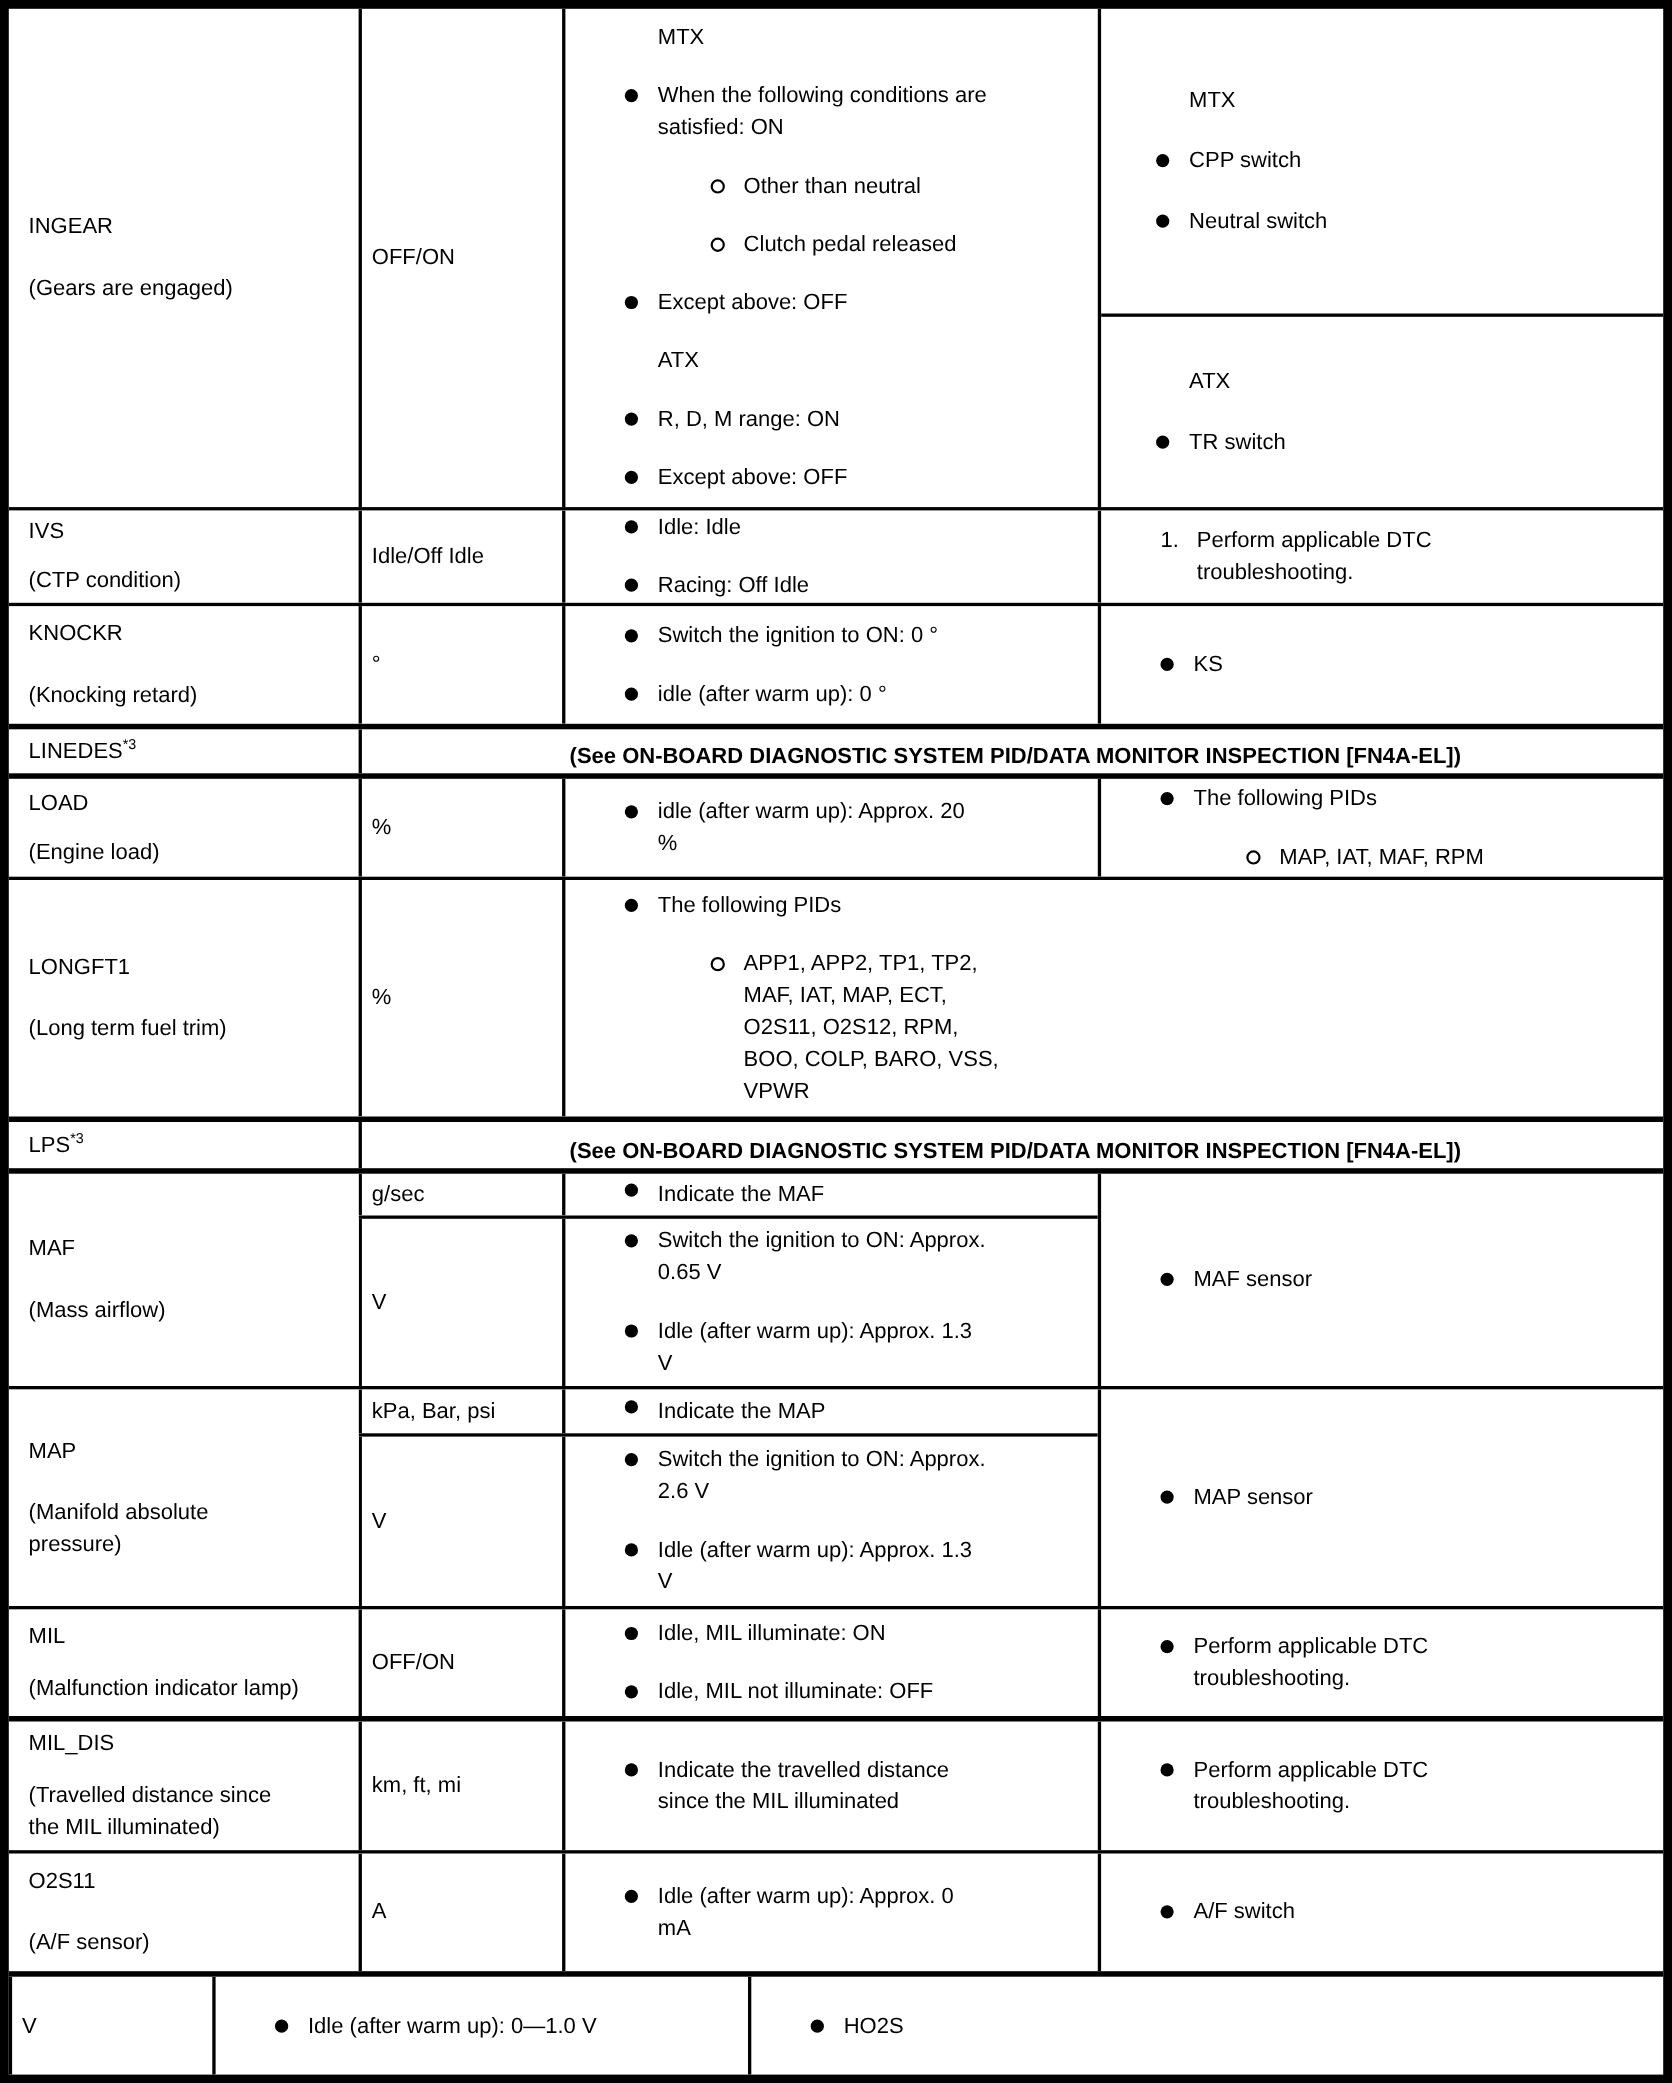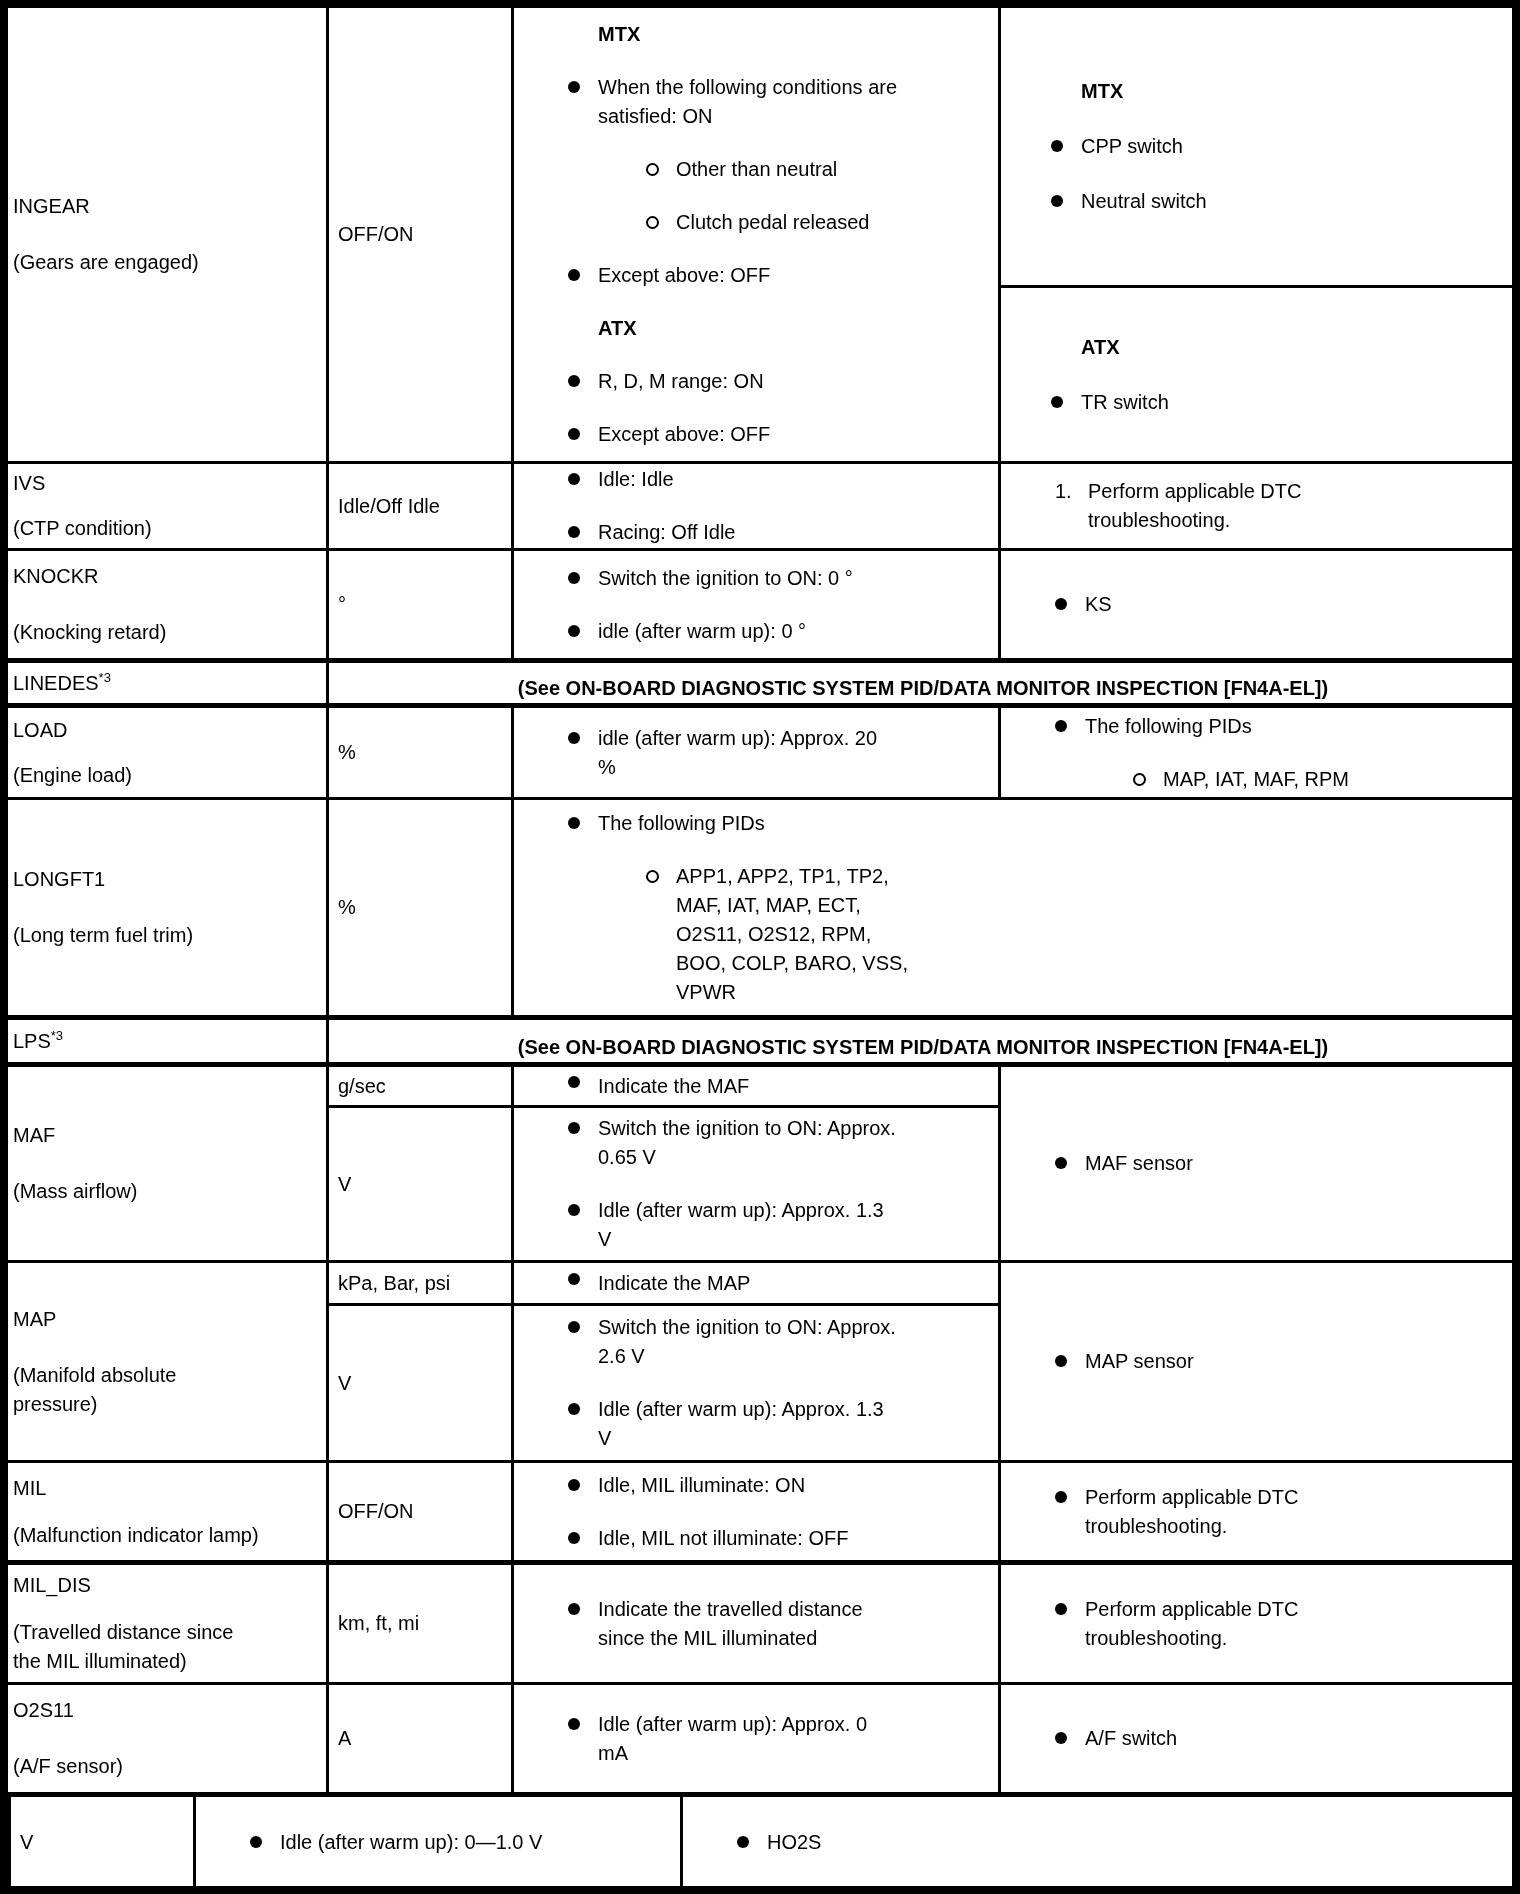--- a/index.html
+++ b/index.html
@@ -16,31 +16,31 @@
   .c { border-left:3px solid #000; display:flex; flex-direction:column; justify-content:center; overflow:hidden; }
   .c.nb { border-left:none; }
   .c1 { width:318px; }
   .c2 { width:185px; }
   .c3 { width:487px; }
   .c4 { width:514px; }
   .cmerge { width:1186px; flex-direction:row; align-items:flex-end; padding-left:5px;font-weight:bold; }
   .mid { width:672px; display:flex; flex-direction:column; border-left:none; padding:0; justify-content:flex-start; }
   .subrow { display:flex; align-items:stretch; overflow:hidden; }
   .subrow.split { border-top:3px solid #000; }
-  .pid { padding:4px 5px; row-gap:27px;border-radius:32px; }
+  .pid { padding:4px 18px; row-gap:27px;border-radius:32px; }
   .txt, .pidname, .piddesc, .hd, .note { font-size:20px; line-height:29px; white-space:pre-line; }
   .unitcell { padding-left:9px; }
   .list { row-gap:24px; padding:8px 4px; }
   .item { display:flex; align-items:flex-start; padding-left:50px; }
   .item.sub { padding-left:128px; }
   .mk { flex:none; width:30px; padding-top:8px; }
   .dot { display:block; width:12px; height:12px; border-radius:50%; background:#000; }
   .circ { display:block; width:13px; height:13px; border-radius:50%; border:2.5px solid #000; background:#fff; }
   .nummk { flex:none; width:33px; font-size:20px; line-height:29px; }
-  .hd { font-weight:bold; margin-left:80px; }
+  .hd { font-weight:normal; margin-left:80px; }
   .stack2 { display:flex; flex-direction:column; }
   .subcellA { height:277px; display:flex; flex-direction:column; justify-content:center; row-gap:26px; overflow:hidden; }
   .subcellB { flex:1; border-top:3px solid #000; display:flex; flex-direction:column; justify-content:center; row-gap:26px; overflow:hidden; }
   .s1a { height:38px; flex:none; }
   .s1b { height:40px; flex:none; }
   .s2 { flex:1; }
   sup { font-size:13px; vertical-align:super; line-height:0; }
 </style>
 </head>
 <body>

